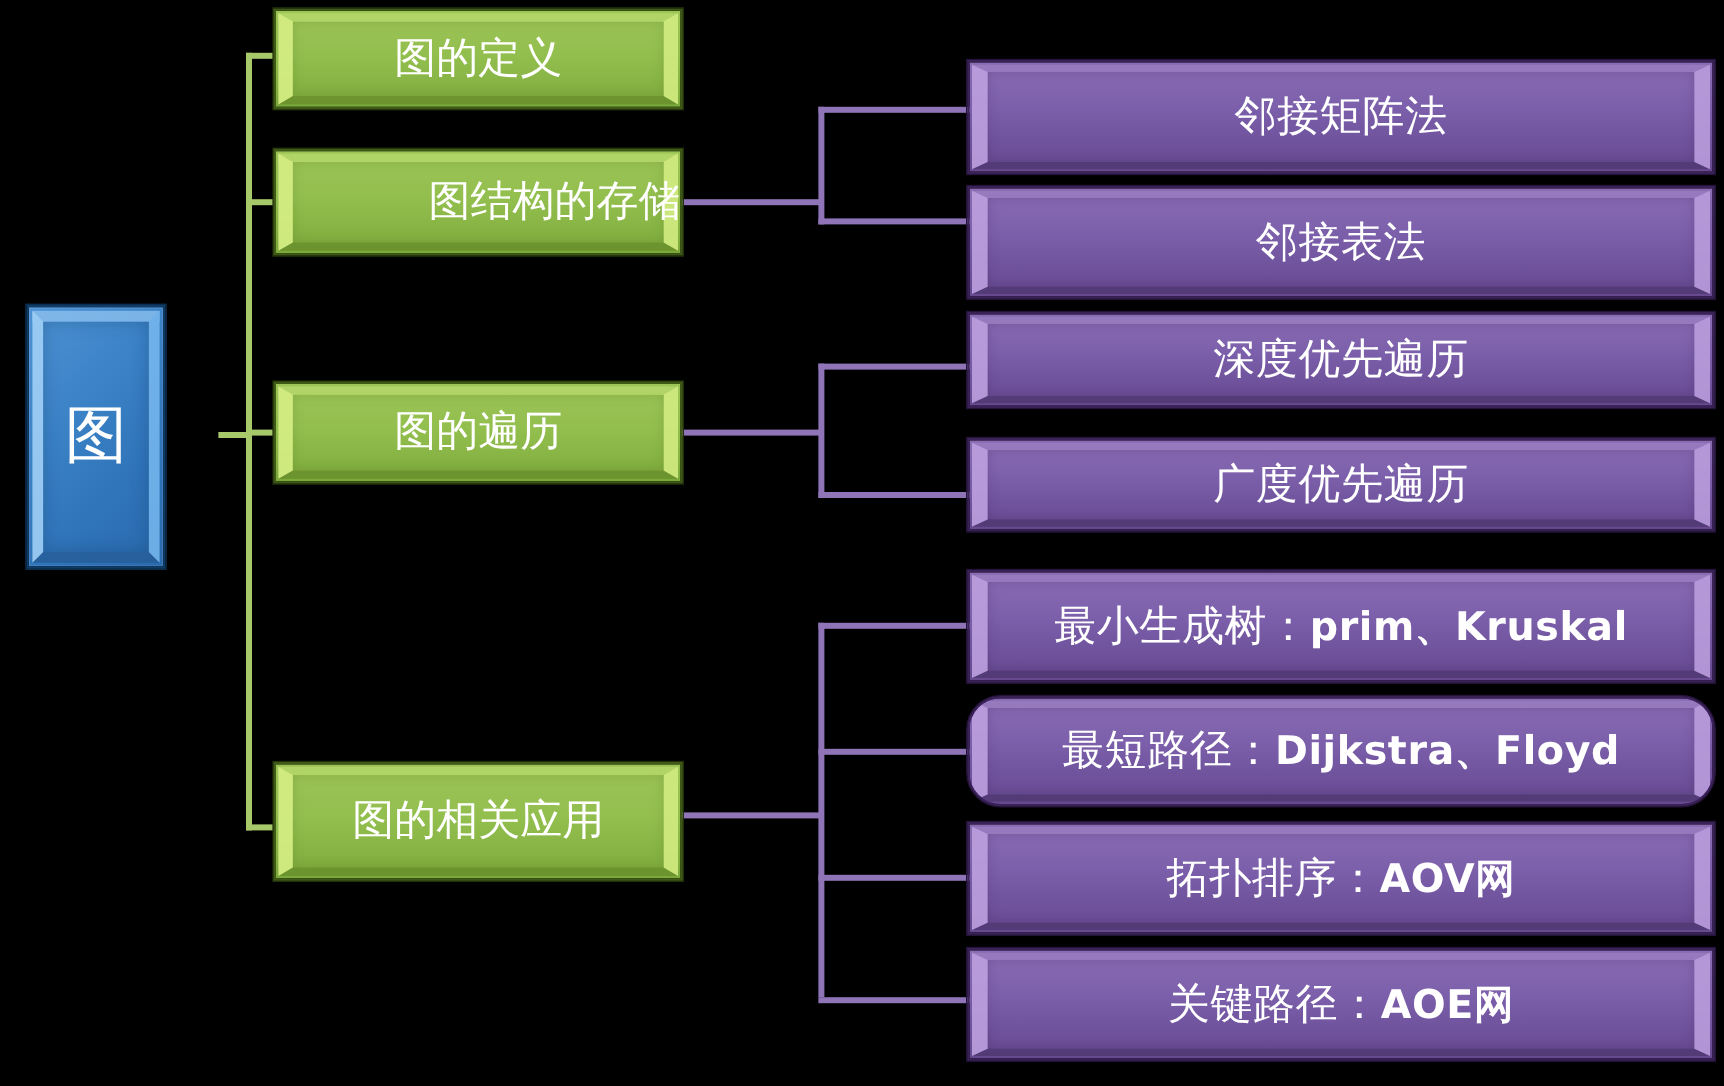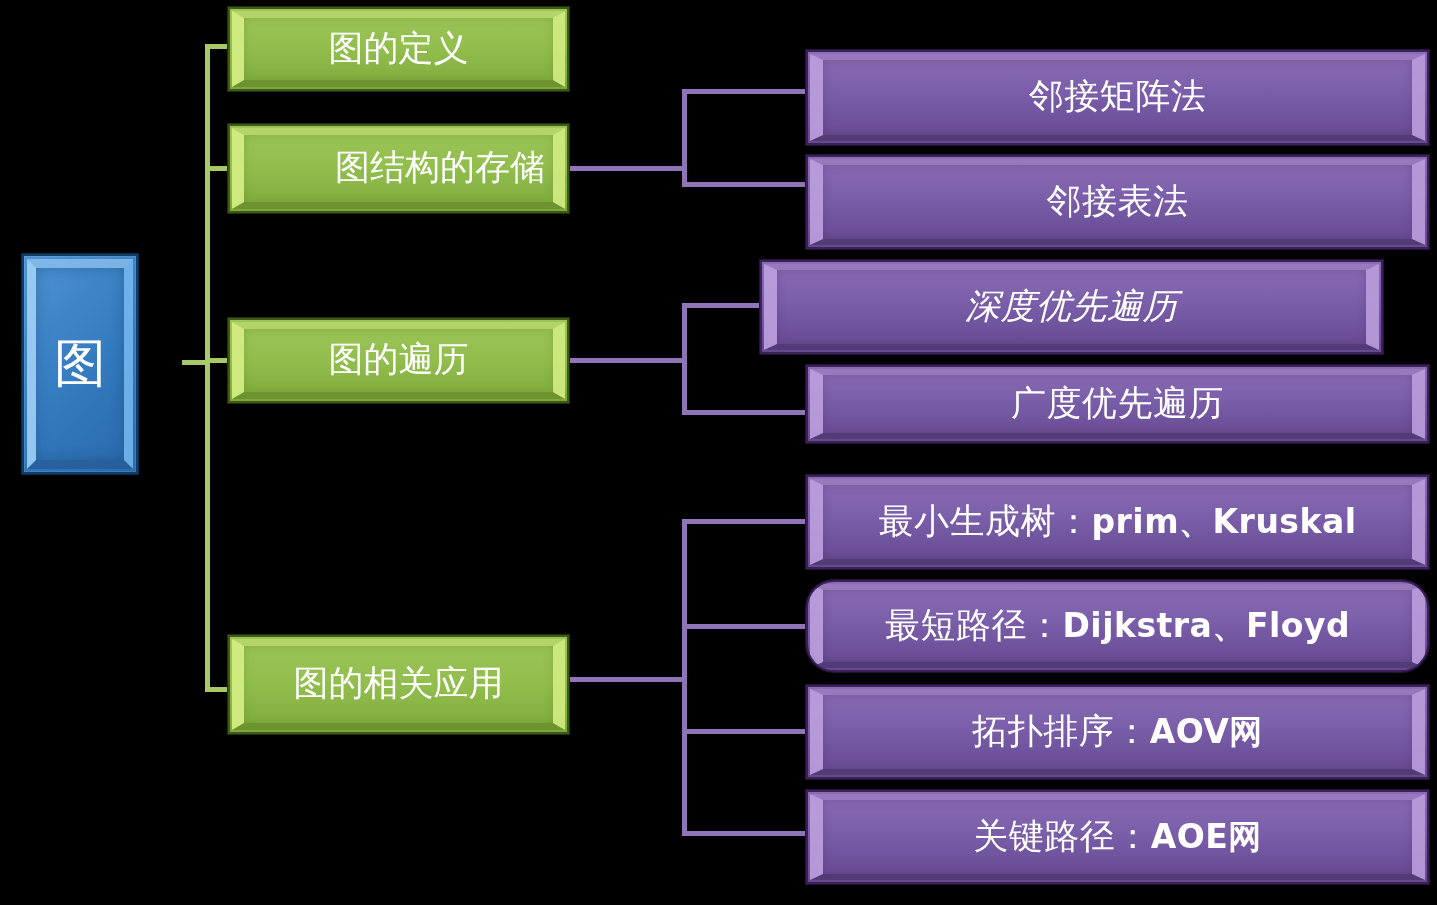--- a/index.html
+++ b/index.html
@@ -29,21 +29,21 @@
     text-align: center;
     color: #ffffff;
     line-height: 1.1;
     overflow: hidden;
   }
   .node .label {
     position: relative;
     z-index: 3;
     display: block;
     width: 100%;
-    padding: 0 22px;
+    padding: 0 0;
     box-sizing: border-box;
   }
 
   
   .node::before,
   .node::after {
     content: "";
     position: absolute;
     pointer-events: none;
   }
@@ -176,21 +176,21 @@
   </div>
 
   <div class="node node-purple" style="left:806px; top:50px; width:623px; height:95px;">
     <span class="label"><span>邻接矩阵法</span><span class="en"></span></span>
   </div>
 
   <div class="node node-purple" style="left:806px; top:155px; width:623px; height:94px;">
     <span class="label"><span>邻接表法</span><span class="en"></span></span>
   </div>
 
-  <div class="node node-purple" style="left:760px; top:260px; width:623px; height:94px;font-style:italic;">
+  <div class="node node-purple" style="left:806px; top:260px; width:623px; height:80px;">
     <span class="label"><span>深度优先遍历</span><span class="en"></span></span>
   </div>
 
   <div class="node node-purple" style="left:806px; top:365px; width:623px; height:78px;">
     <span class="label"><span>广度优先遍历</span><span class="en"></span></span>
   </div>
 
   <div class="node node-purple" style="left:806px; top:475px; width:623px; height:94px;">
     <span class="label"><span>最小生成树：</span><span class="en">prim、Kruskal</span></span>
   </div>

